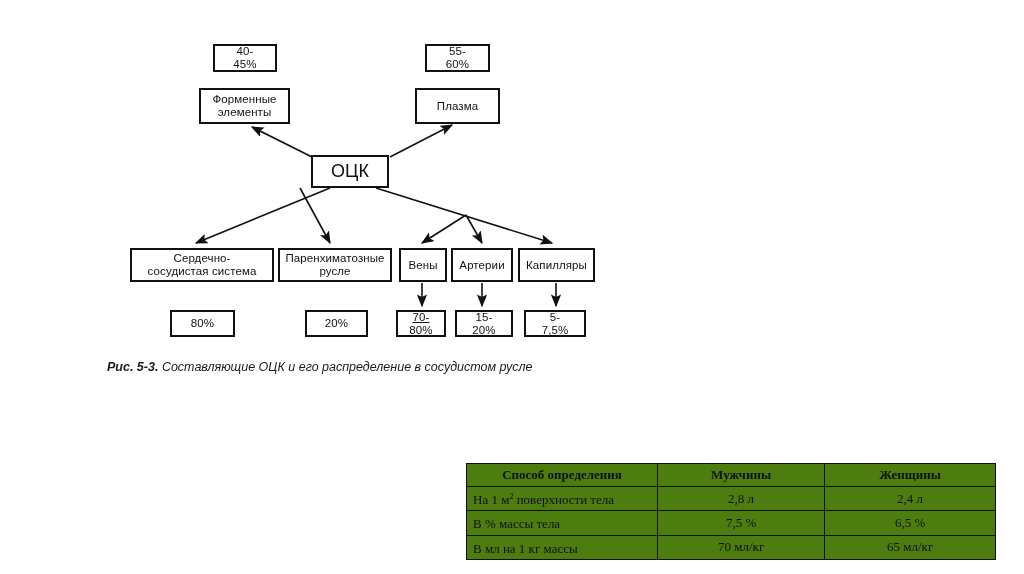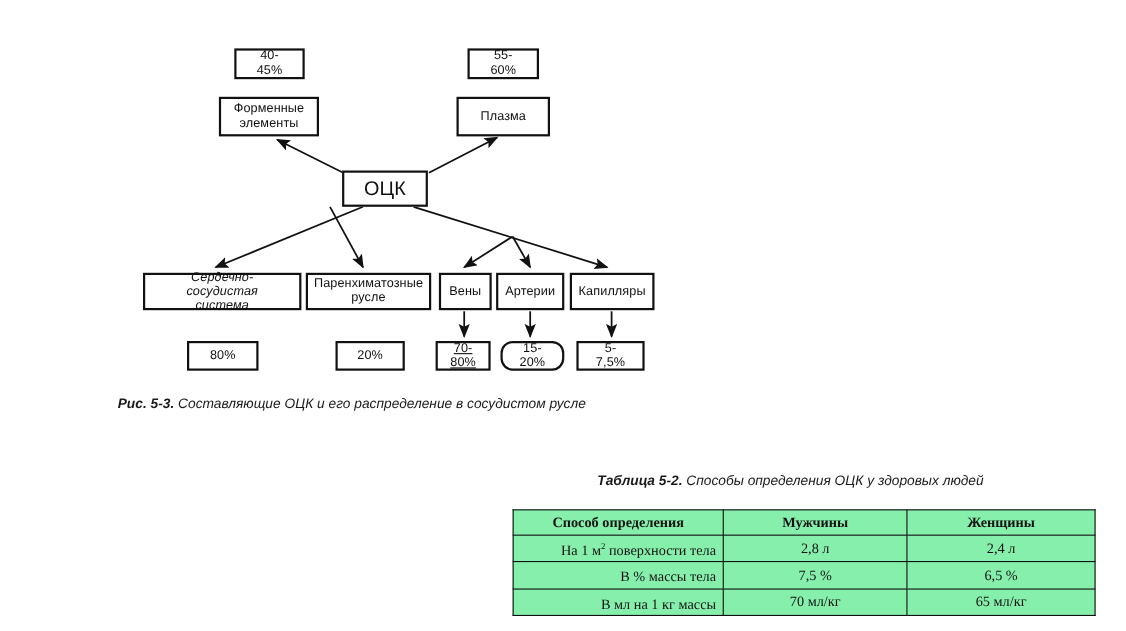--- a/index.html
+++ b/index.html
@@ -66,34 +66,34 @@
     left: 466px;
     top: 463px;
     width: 530px;
   }
   table.data {
     border-collapse: collapse;
     width: 530px;
     font-family: "Liberation Serif", serif;
     font-size: 13px;
     color: #111111;
-    background: #86efac;
+    background: #4d7c0f;
   }
   table.data th, table.data td {
     border: 1px solid #111111;
     padding: 1px 6px;
     height: 20px;
     line-height: 18px;
   }
   table.data th {
     font-weight: bold;
     text-align: center;
   }
   table.data td.rowhdr {
-    text-align: right;
+    text-align: left;
     width: 178px;
     margin-left: 32px;
   }
   table.data td.val {
     text-align: center;
   }
   sup { font-size: 8px; vertical-align: super; }
 </style>
 </head>
 <body>
@@ -141,21 +141,21 @@
       <span>Форменные элементы</span>
     </div>
     <div class="node" style="left:415px; top:88px; width:85px; height:36px;">
       <span>Плазма</span>
     </div>
 
     <div class="node" style="left:311px; top:155px; width:78px; height:33px; font-size:18px;">
       <span>ОЦК</span>
     </div>
 
-    <div class="node" style="left:130px; top:248px; width:144px; height:34px;font-style:italic;">
+    <div class="node" style="left:130px; top:248px; width:144px; height:34px;">
       <span>Сердечно-сосудистая система</span>
     </div>
     <div class="node" style="left:278px; top:248px; width:114px; height:34px;">
       <span>Паренхиматозные русле</span>
     </div>
     <div class="node" style="left:399px; top:248px; width:48px; height:34px;">
       <span>Вены</span>
     </div>
     <div class="node" style="left:451px; top:248px; width:62px; height:34px;">
       <span>Артерии</span>
@@ -166,35 +166,32 @@
 
     <div class="node" style="left:170px; top:310px; width:65px; height:27px;">
       <span>80%</span>
     </div>
     <div class="node" style="left:305px; top:310px; width:63px; height:27px;">
       <span>20%</span>
     </div>
     <div class="node" style="left:396px; top:310px; width:50px; height:27px;text-decoration:underline;">
       <span>70-80%</span>
     </div>
-    <div class="node" style="left:455px; top:310px; width:58px; height:27px;border-radius:11px;">
+    <div class="node" style="left:455px; top:310px; width:58px; height:27px;">
       <span>15-20%</span>
     </div>
     <div class="node" style="left:524px; top:310px; width:62px; height:27px;">
       <span>5-7,5%</span>
     </div>
   </div>
 
   <div class="caption" style="left:107px; top:360px;">
     <b>Рис. 5-3.</b><span> Составляющие ОЦК и его распределение в сосудистом русле</span>
   </div>
 
-  <div class="caption" style="left:543px; top:430px;">
-    <b>Таблица 5-2.</b><span> Способы определения ОЦК у здоровых людей</span>
-  </div>
 
   <div id="table-wrap">
     <table class="data">
       <thead>
         <tr>
           <th>Способ определения</th>
           <th>Мужчины</th>
           <th>Женщины</th>
         </tr>
       </thead>

